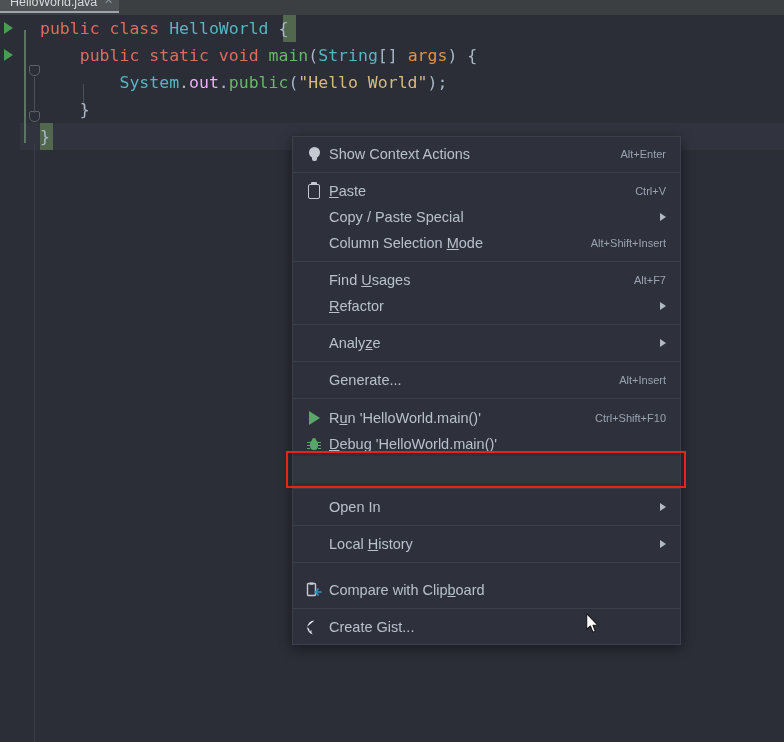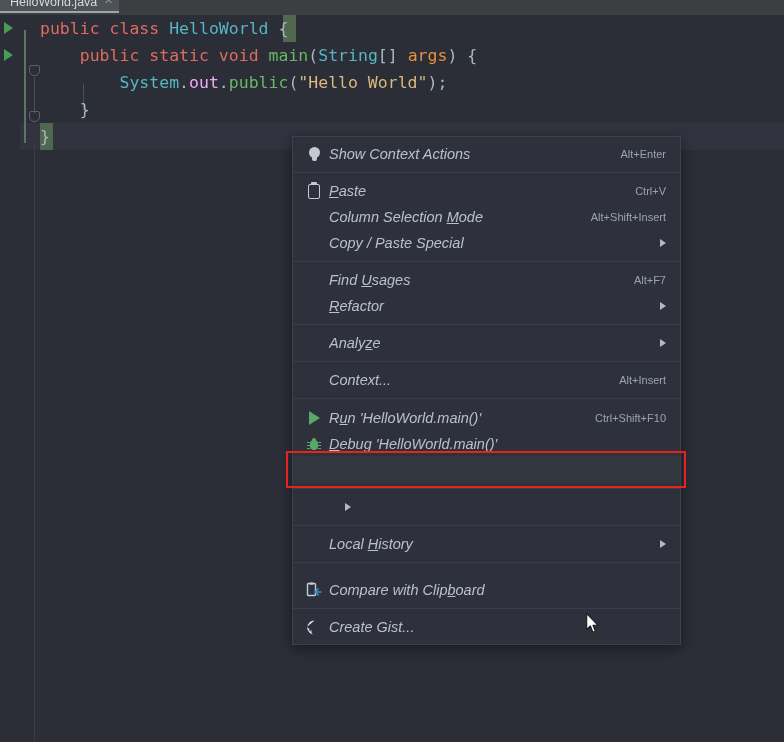--- a/index.html
+++ b/index.html
@@ -188,21 +188,20 @@
     height: 20px;
     display: flex;
     align-items: center;
     justify-content: center;
     margin-right: 4px;
   }
   .menu-label {
     flex: 1;
     white-space: nowrap;
     overflow: hidden;
-    font-style: italic;
   }
   .menu-shortcut {
     color: #9aa3b0;
     font-size: 11px;
     white-space: nowrap;
     margin-left: 16px;
   }
   .mn { text-decoration: underline; }
   .submenu-arrow {
     width: 0; height: 0;
@@ -359,49 +358,49 @@
       <div class="menu-separator"></div>
       <div class="menu-item">
         <span class="menu-icon">
           <span class="icon-clipboard"></span>
         </span>
         <span class="menu-label"><span class="mn">P</span>aste</span>
         <span class="menu-shortcut">Ctrl+V</span>
       </div>
       <div class="menu-item">
         <span class="menu-icon"></span>
+        <span class="menu-label">Copy / Paste Special</span>
+        <span class="submenu-arrow"></span>
+      </div>
+      <div class="menu-item">
+        <span class="menu-icon"></span>
         <span class="menu-label">Column Selection <span class="mn">M</span>ode</span>
         <span class="menu-shortcut">Alt+Shift+Insert</span>
       </div>
-      <div class="menu-item">
-        <span class="menu-icon"></span>
-        <span class="menu-label">Copy / Paste Special</span>
-        <span class="submenu-arrow"></span>
-      </div>
       <div class="menu-separator"></div>
       <div class="menu-item">
         <span class="menu-icon"></span>
         <span class="menu-label">Find <span class="mn">U</span>sages</span>
         <span class="menu-shortcut">Alt+F7</span>
       </div>
       <div class="menu-item">
         <span class="menu-icon"></span>
         <span class="menu-label"><span class="mn">R</span>efactor</span>
         <span class="submenu-arrow"></span>
       </div>
       <div class="menu-separator"></div>
       <div class="menu-item">
         <span class="menu-icon"></span>
         <span class="menu-label">Analy<span class="mn">z</span>e</span>
         <span class="submenu-arrow"></span>
       </div>
       <div class="menu-separator"></div>
       <div class="menu-item">
         <span class="menu-icon"></span>
-        <span class="menu-label">Context...</span>
+        <span class="menu-label">Generate...</span>
         <span class="menu-shortcut">Alt+Insert</span>
       </div>
       <div class="menu-separator"></div>
       <div class="menu-item tall" style="position: relative; z-index: 2;">
         <span class="menu-icon">
           <span class="icon-run-triangle"></span>
         </span>
         <span class="menu-label">R<span class="mn">u</span>n 'HelloWorld.main()'</span>
         <span class="menu-shortcut">Ctrl+Shift+F10</span>
       </div>
@@ -421,20 +420,21 @@
         <span class="menu-label"><span class="mn">D</span>ebug 'HelloWorld.main()'</span>
       </div>
       <div class="menu-item">
         <span class="menu-icon"></span>
         <span class="menu-label">More Run/Debug</span>
         <span class="submenu-arrow"></span>
       </div>
       <div class="menu-separator"></div>
       <div class="menu-item">
         <span class="menu-icon"></span>
+        <span class="menu-label">Open In</span>
         <span class="submenu-arrow"></span>
       </div>
       <div class="menu-separator"></div>
       <div class="menu-item">
         <span class="menu-icon"></span>
         <span class="menu-label">Local <span class="mn">H</span>istory</span>
         <span class="submenu-arrow"></span>
       </div>
       <div class="menu-separator"></div>
       <div class="menu-gap"></div>

